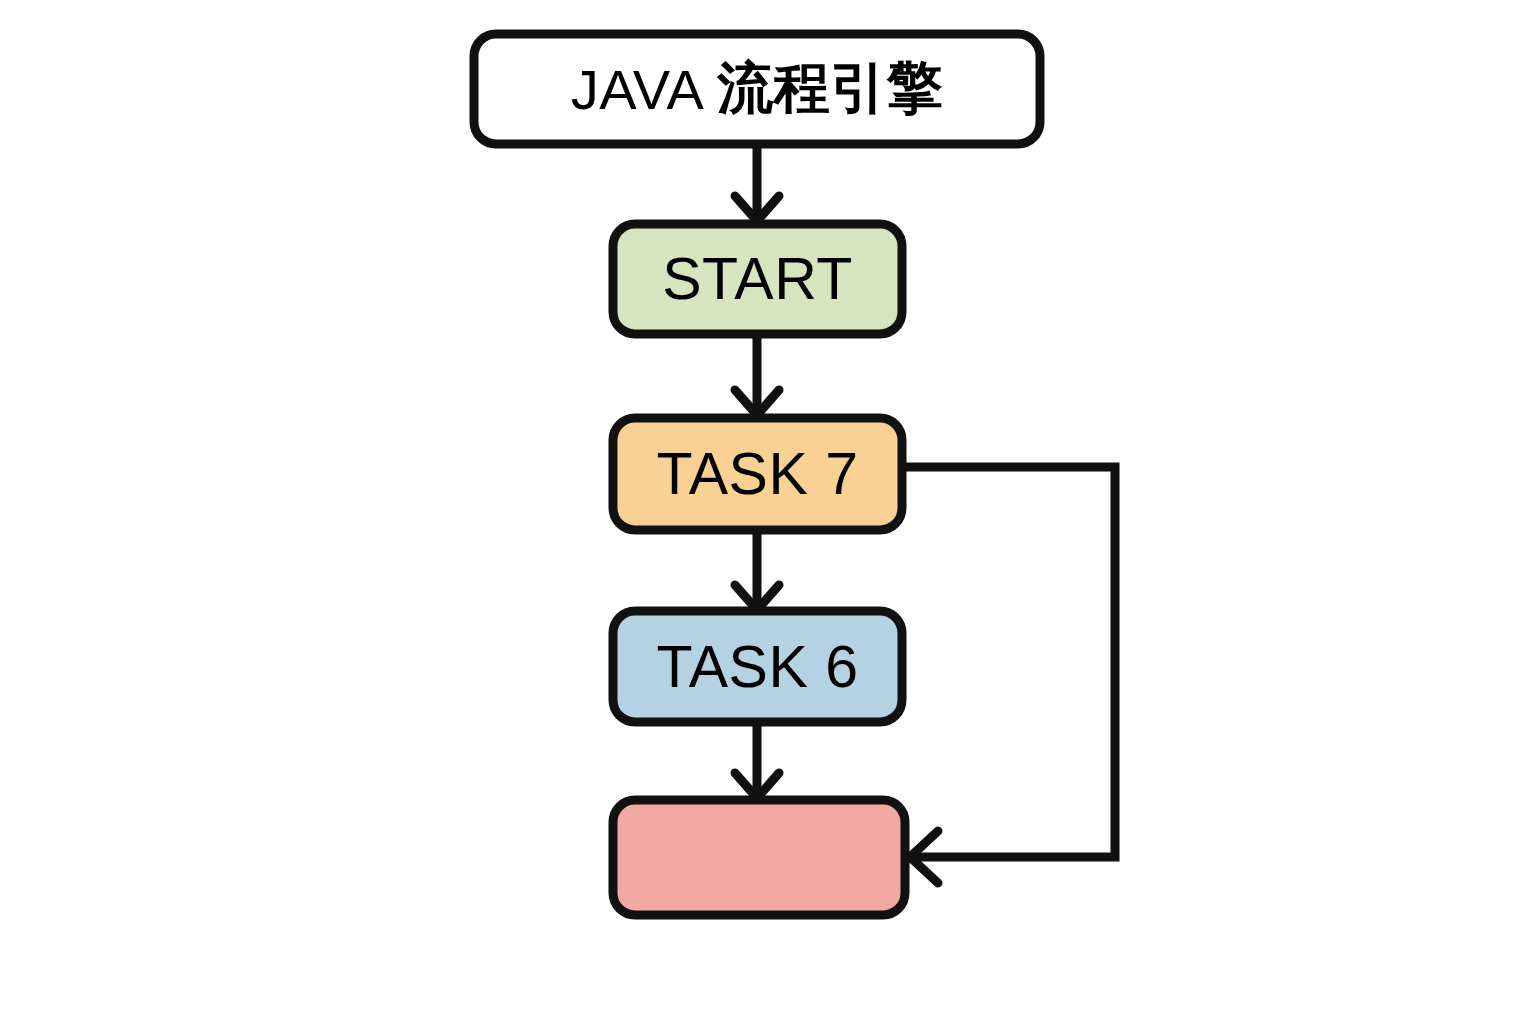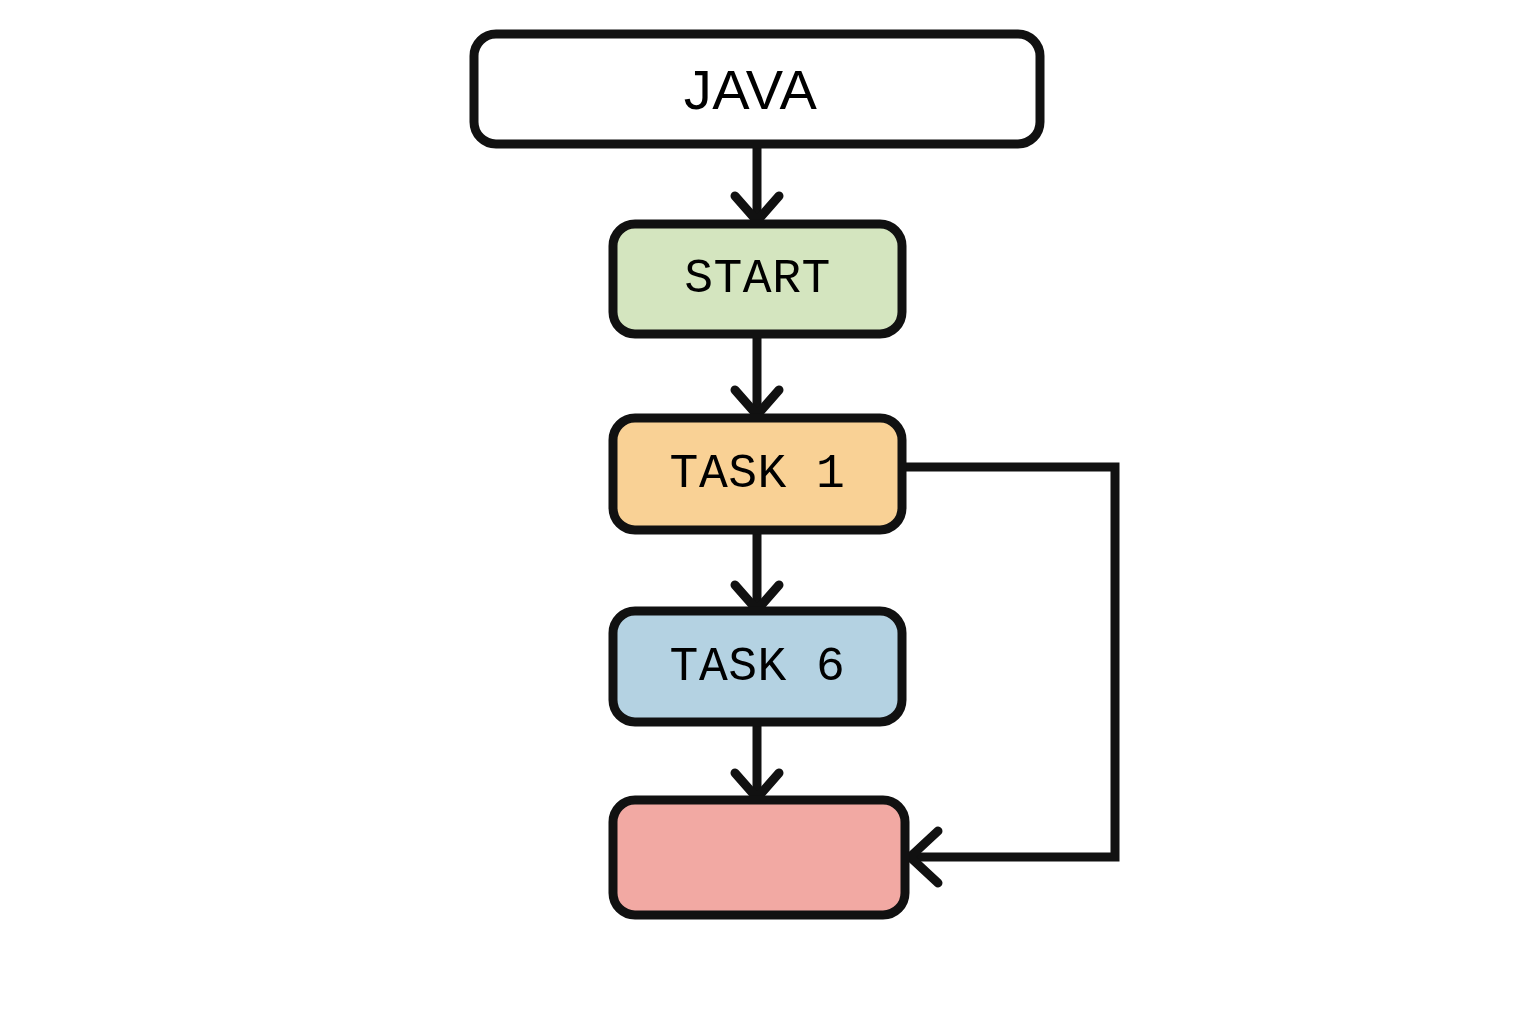--- a/index.html
+++ b/index.html
@@ -34,24 +34,23 @@
   .title-label {
     font-size: 56px;
     font-weight: 400;
     letter-spacing: 0.5px;
   }
   .title-label .cjk {
     font-weight: 700;
     font-family: "Liberation Sans", "DejaVu Sans", sans-serif;
   }
   .box-label {
-    font-size: 48px;
+    font-size: 59px;
     font-weight: 400;
     letter-spacing: 0.5px;
-    font-family: Liberation Mono, monospace;
   }
 </style>
 </head>
 <body>
 
 <div id="canvas">
 
   <svg id="flow-svg" viewBox="0 0 1536 1024">
 
     <g fill="none" stroke="#111111" stroke-width="9" stroke-linecap="butt" stroke-linejoin="miter">
@@ -89,23 +88,23 @@
 
       <rect x="613" y="418" width="289" height="112" rx="22" ry="22" fill="#f9d195" stroke="#111111" stroke-width="9"></rect>
 
       <rect x="613" y="611" width="289" height="111" rx="22" ry="22" fill="#b4d2e2" stroke="#111111" stroke-width="9"></rect>
 
       <rect x="613" y="800" width="292" height="115" rx="22" ry="22" fill="#f2a9a3" stroke="#111111" stroke-width="9"></rect>
     </g>
   </svg>
 
   <div class="node-label title-label" style="left:474px; top:34px; width:566px; height:110px;">
-    <span>JAVA </span>
+    <span>JAVA </span><span class="cjk">流程引擎</span>
   </div>
 
   <div class="node-label box-label" style="left:613px; top:224px; width:289px; height:110px;">START</div>
 
-  <div class="node-label box-label" style="left:613px; top:418px; width:289px; height:112px;">TASK 1</div>
+  <div class="node-label box-label" style="left:613px; top:418px; width:289px; height:112px;">TASK 7</div>
 
   <div class="node-label box-label" style="left:613px; top:611px; width:289px; height:111px;">TASK 6</div>
 
 
 </div>
 
 </body></html>

